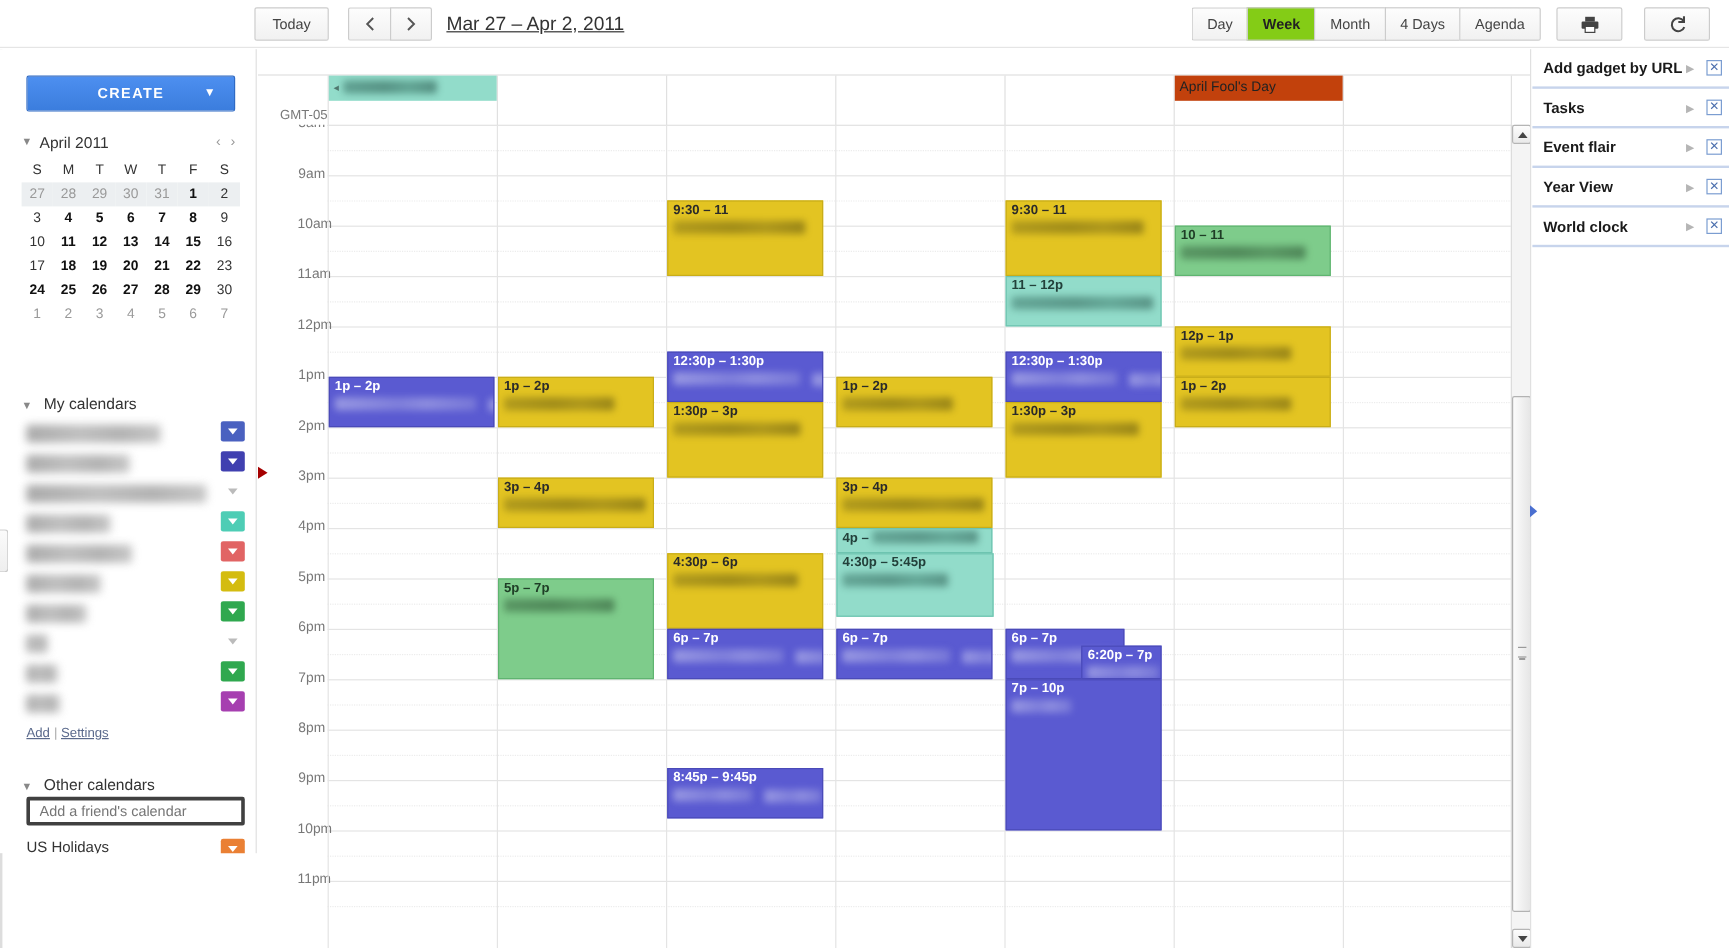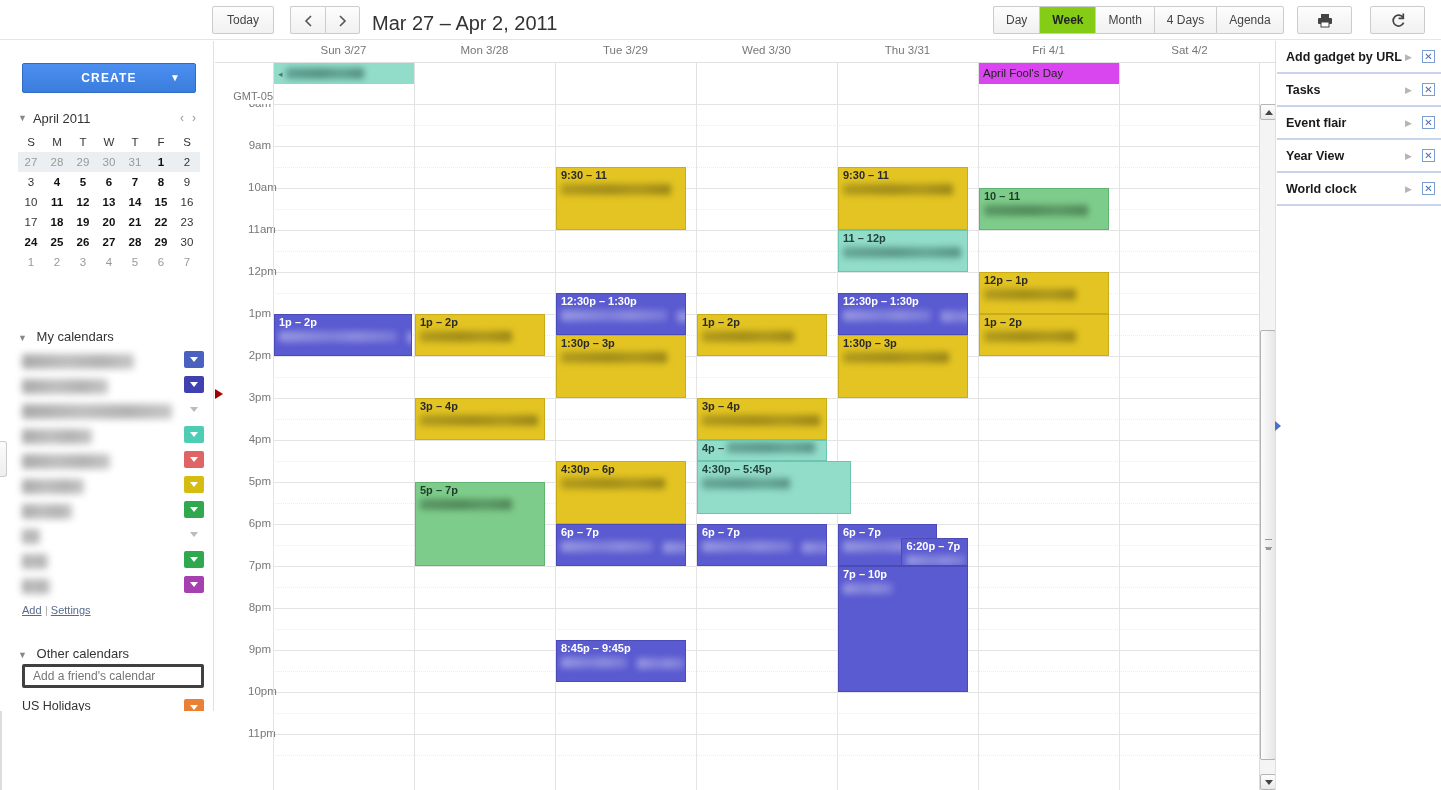--- a/index.html
+++ b/index.html
@@ -46,21 +46,21 @@
   }
   .btn.active { background: #84cc16; font-weight: bold; color: #222; }
 
   #today-btn { position: absolute; left: 212px; top: 6px; width: 62px; }
   #navgroup { position: absolute; left: 290px; top: 6px; display: flex; }
   #navgroup .btn { width: 35px; font-size: 15px; line-height: 25px; }
   #prev-btn { border-radius: 2px 0 0 2px; border-right: none; }
   #next-btn { border-radius: 0 2px 2px 0; }
   #daterange {
     position: absolute; left: 372px; top: 12px;
-    font-size: 20px; color: #333; white-space: nowrap;
+    font-size: 16px; color: #333; white-space: nowrap; text-decoration: underline;
   }
   #viewgroup { position: absolute; left: 993px; top: 6px; display: flex; }
   #viewgroup .btn { border-radius: 0; border-right: none; padding: 0 12px; text-align: right; }
   #viewgroup .btn:first-child { border-radius: 2px 0 0 2px; }
   #viewgroup .btn:last-child { border-radius: 0 2px 2px 0; border-right: 1px solid #ccc; }
   #print-btn { position: absolute; left: 1297px; top: 6px; width: 55px; }
   #refresh-btn { position: absolute; left: 1370px; top: 6px; width: 55px; }
   .ico-svg { vertical-align: middle; }
 
   
@@ -482,41 +482,32 @@
     <span class="link">Add</span><span class="link" style="text-decoration:none;font-size:8px">▼</span>
     <span class="sep"> | </span>
     <span class="link">Settings</span>
   </div>
 
   <div id="side-handle"></div>
 </div>
 
 <div id="main">
 
-  <div id="daynames">
-      <div class="dayname" style="left: 58px; width: 141px;">Sun 3/27</div>
-      <div class="dayname" style="left: 199px; width: 141px;">Mon 3/28</div>
-      <div class="dayname" style="left: 340px; width: 141px;">Tue 3/29</div>
-      <div class="dayname" style="left: 481px; width: 141px;">Wed 3/30</div>
-      <div class="dayname" style="left: 622px; width: 141px;">Thu 3/31</div>
-      <div class="dayname" style="left: 763px; width: 141px;">Fri 4/1</div>
-      <div class="dayname" style="left: 904px; width: 141px;">Sat 4/2</div>
-    </div>
 
   <div id="allday">
     <div id="gmt">GMT-05</div>
   <div class="ad-col" style="left: 58px; width: 141px;">
         <div class="ad-event" style="width: 100%; background: rgb(146, 220, 202); color: rgb(35, 65, 59);"><span class="chev">◂</span><span style="display: inline-block; height: 11px; width: 78px; vertical-align: middle; border-radius: 2px; filter: blur(3px); opacity: 0.6; background: linear-gradient(90deg, rgb(63, 122, 109), rgb(47, 98, 87) 45%, rgb(65, 127, 112) 70%, rgb(43, 90, 80));"></span></div>
       </div>
       <div class="ad-col" style="left: 199px; width: 141px;"></div>
       <div class="ad-col" style="left: 340px; width: 141px;"></div>
       <div class="ad-col" style="left: 481px; width: 141px;"></div>
       <div class="ad-col" style="left: 622px; width: 141px;"></div>
       <div class="ad-col" style="left: 763px; width: 141px;">
-        <div class="ad-event" style="width: 100%; background: #d946ef; color: rgb(34, 34, 34);"><span>April Fool's Day</span></div>
+        <div class="ad-event" style="width: 100%; background: #c2410c; color: rgb(34, 34, 34);"><span>April Fool's Day</span></div>
       </div>
       <div class="ad-col" style="left: 904px; width: 141px;"></div>
     </div>
 
   <div id="gridwrap">
     <div id="grid">
       <div id="nowmarker" style="top: 284.76px;"></div>
     <div class="hline" style="top: 0px;"></div>
         <div class="hline half" style="top: 21px;"></div>
         <div class="hourlabel" style="top: -7px;">8am</div>
@@ -621,21 +612,21 @@
           <span class="t">1p – 2p</span>
           <span class="n" style="width: 92px;"></span>
         </div>
         <div class="ev yellow" style="left: 482px; top: 294px; width: 129.72px; height: 42px;">
           <span class="t">3p – 4p</span>
           <span class="n" style="width: 118px;"></span>
         </div>
         <div class="ev teal" style="left: 482px; top: 336px; width: 129.72px; height: 21px;">
           <span class="t">4p – <span style="display: inline-block; height: 11px; vertical-align: -1px; border-radius: 2px; filter: blur(3px); opacity: 0.55; width: 88px; background: linear-gradient(90deg, rgb(63, 122, 109), rgb(47, 98, 87) 45%, rgb(65, 127, 112) 70%, rgb(43, 90, 80));"></span></span>
         </div>
-        <div class="ev teal" style="left: 482px; top: 357px; width: 154px; height: 52.5px;">
+        <div class="ev teal" style="left: 482px; top: 357px; width: 131px; height: 52.5px;">
           <span class="t">4:30p – 5:45p</span>
           <span class="n" style="width: 88px;"></span>
         </div>
         <div class="ev blue" style="left: 482px; top: 420px; width: 129.72px; height: 42px;">
           <span class="t">6p – 7p</span>
           <span class="n" style="width: 90px;"></span>
           <span class="n" style="width: 44px; position: absolute; left: 104px; top: 15px;"></span>
         </div>
         <div class="ev yellow" style="left: 623px; top: 63px; width: 129.72px; height: 63px;">
           <span class="t">9:30 – 11</span>

